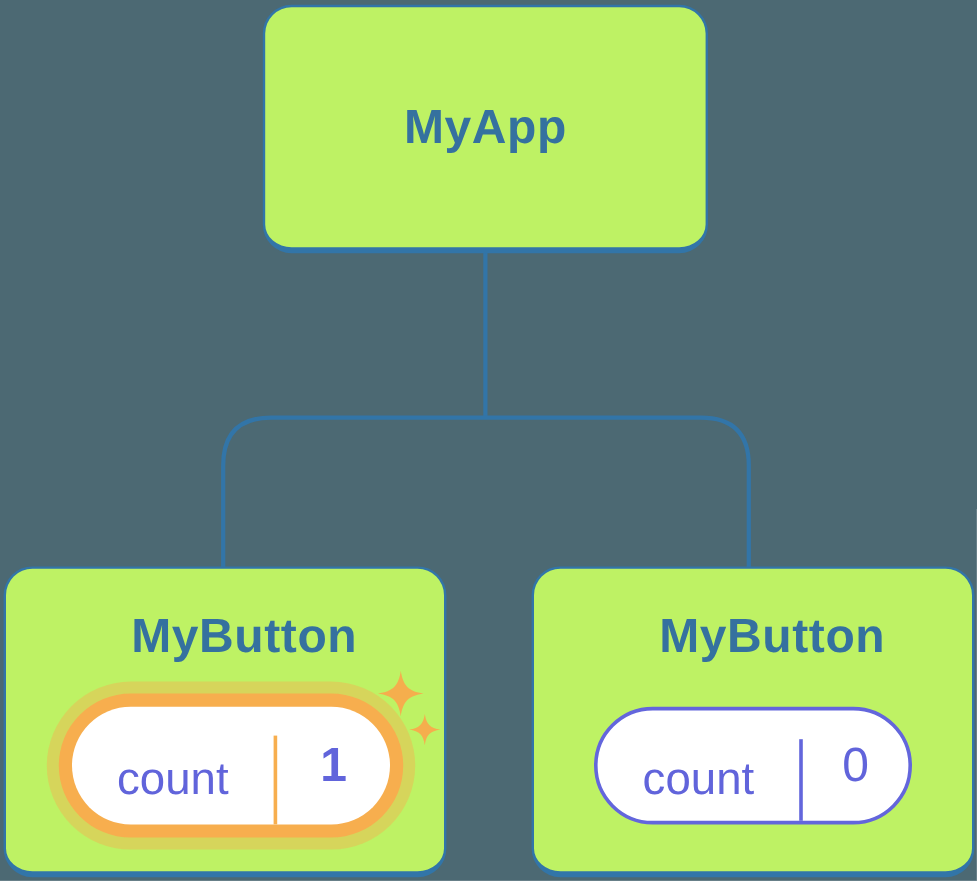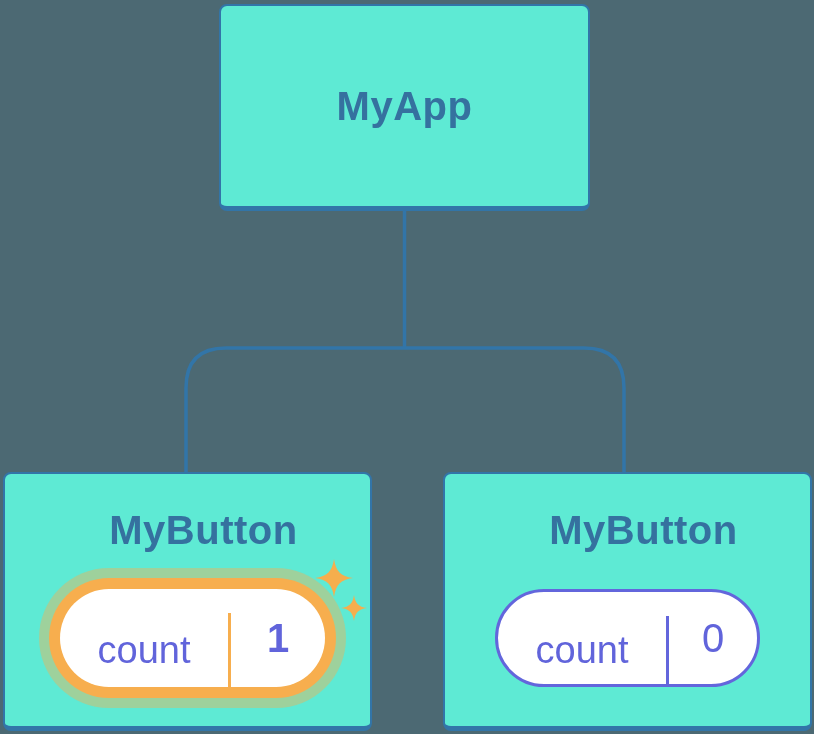--- a/index.html
+++ b/index.html
@@ -12,24 +12,24 @@
     font-family: "Liberation Sans", sans-serif;
   }
   .connector-svg {
     position: absolute;
     left: 0; top: 0;
     width: 814px; height: 734px;
     pointer-events: none;
   }
   .node {
     position: absolute;
-    background: #5eead4;
+    background: #bef264;
     border: 2px solid #3275A8;
     border-bottom-width: 5px;
-    border-radius: 8px;
+    border-radius: 24px;
     box-sizing: border-box;
   }
   .node-root {
     left: 219px; top: 4px;
     width: 371px; height: 207px;
     display: flex;
     align-items: center;
     justify-content: center;
   }
   .node-child {

